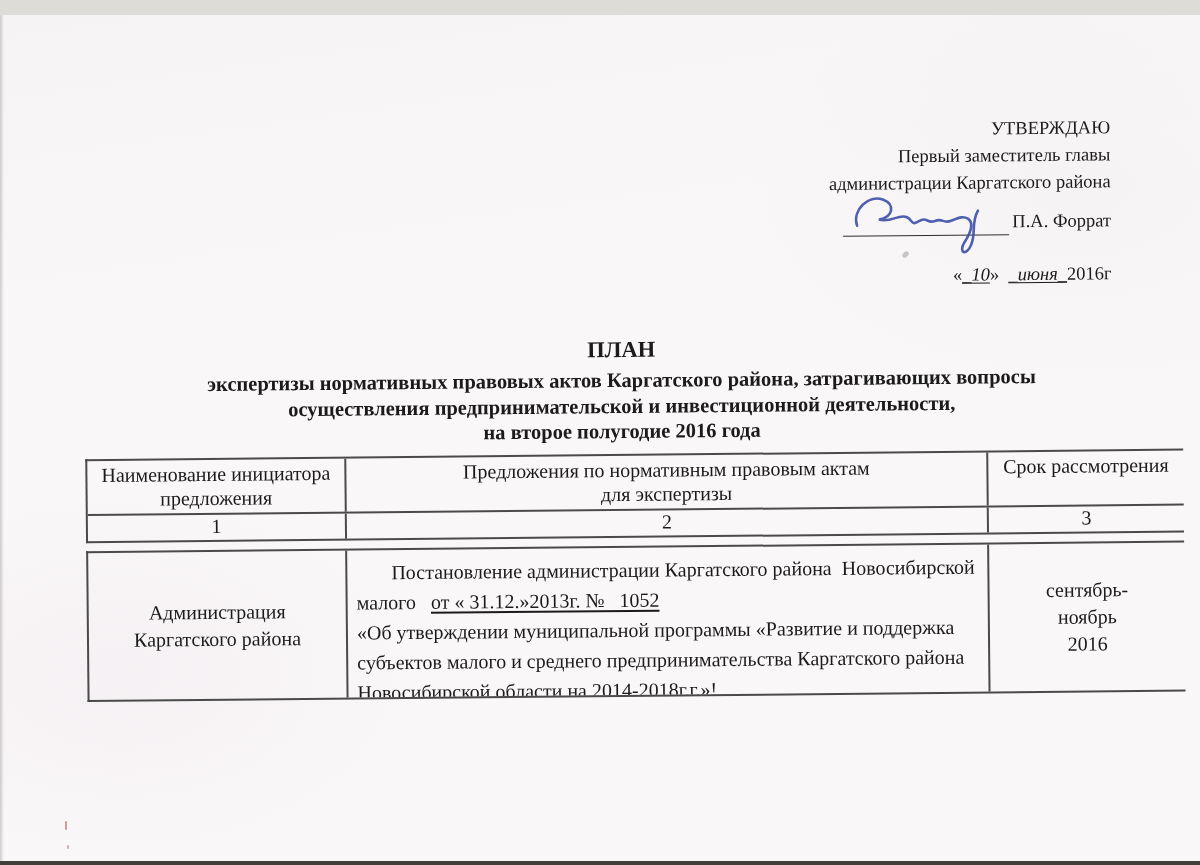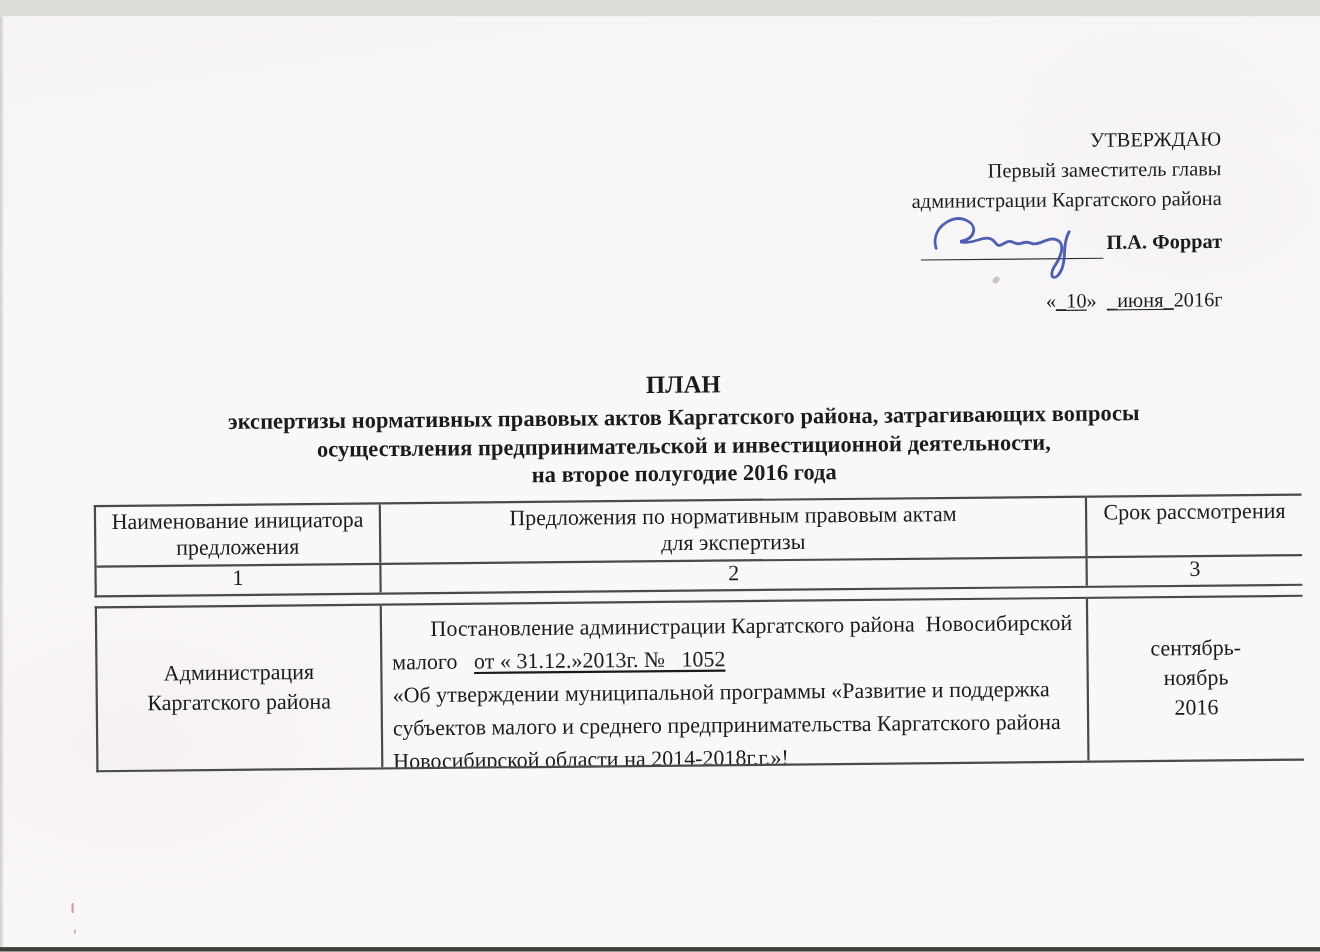--- a/index.html
+++ b/index.html
@@ -71,26 +71,26 @@
     width: 166px;
     height: 100%;
     border-bottom: 1.6px solid #2e2e30;
   }
   .scribble {
     position: absolute;
     left: 6px;
     bottom: -18px;
     overflow: visible;
   }
-  .sig-name { margin-left: 3px; font-weight: bold; }
+  .sig-name { margin-left: 3px; }
   .date-row {
     margin-top: 26px;
     white-space: pre;
   }
-  .u { text-decoration: underline; text-underline-offset: 2px; }
+  .u { text-decoration: underline; text-underline-offset: 2px; font-style: italic; }
 
   
   .titles {
     position: absolute;
     top: 336px;
     left: 22px;
     width: 1200px;
     text-align: center;
     font-weight: bold;
     white-space: nowrap;

